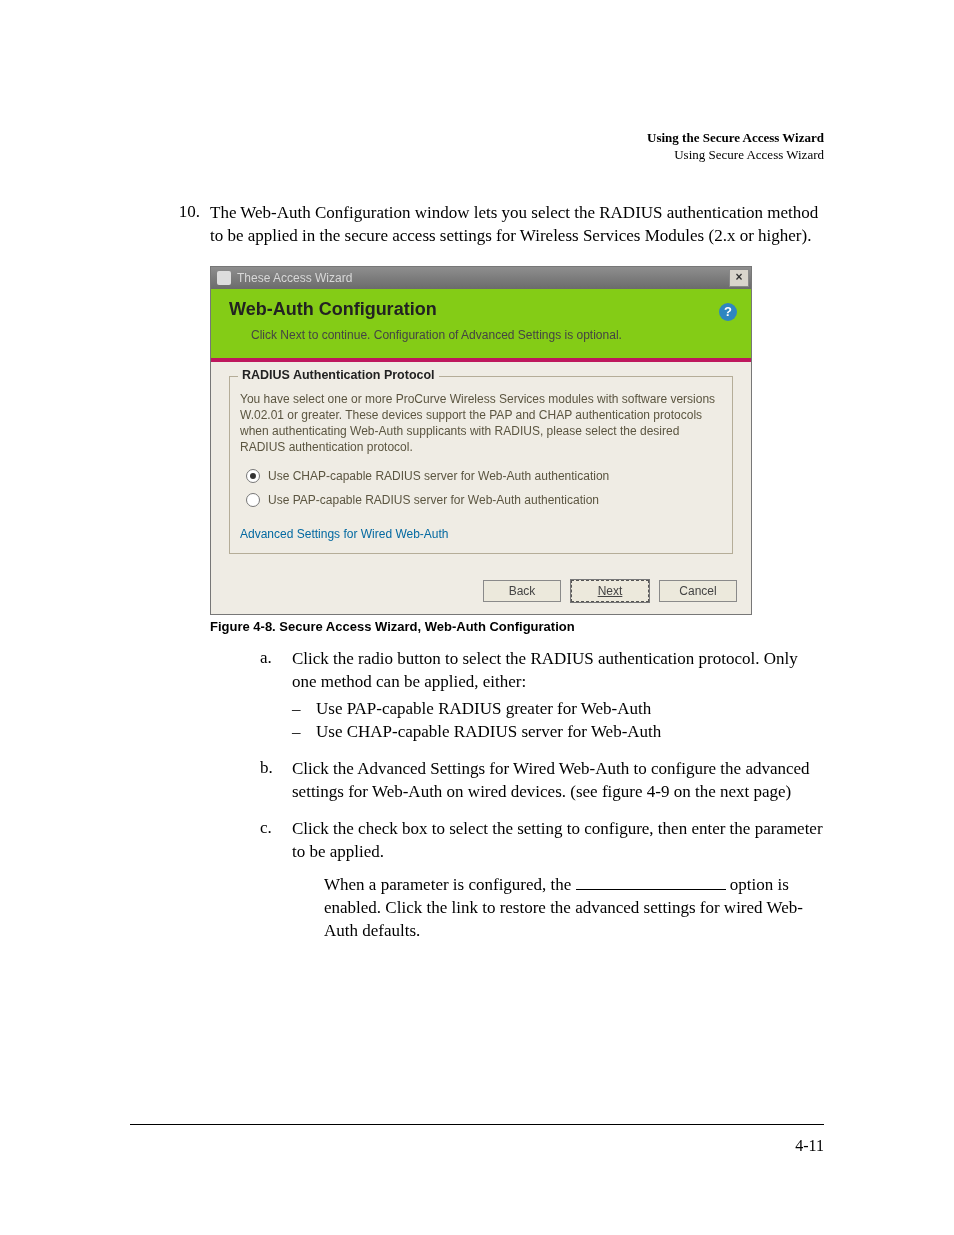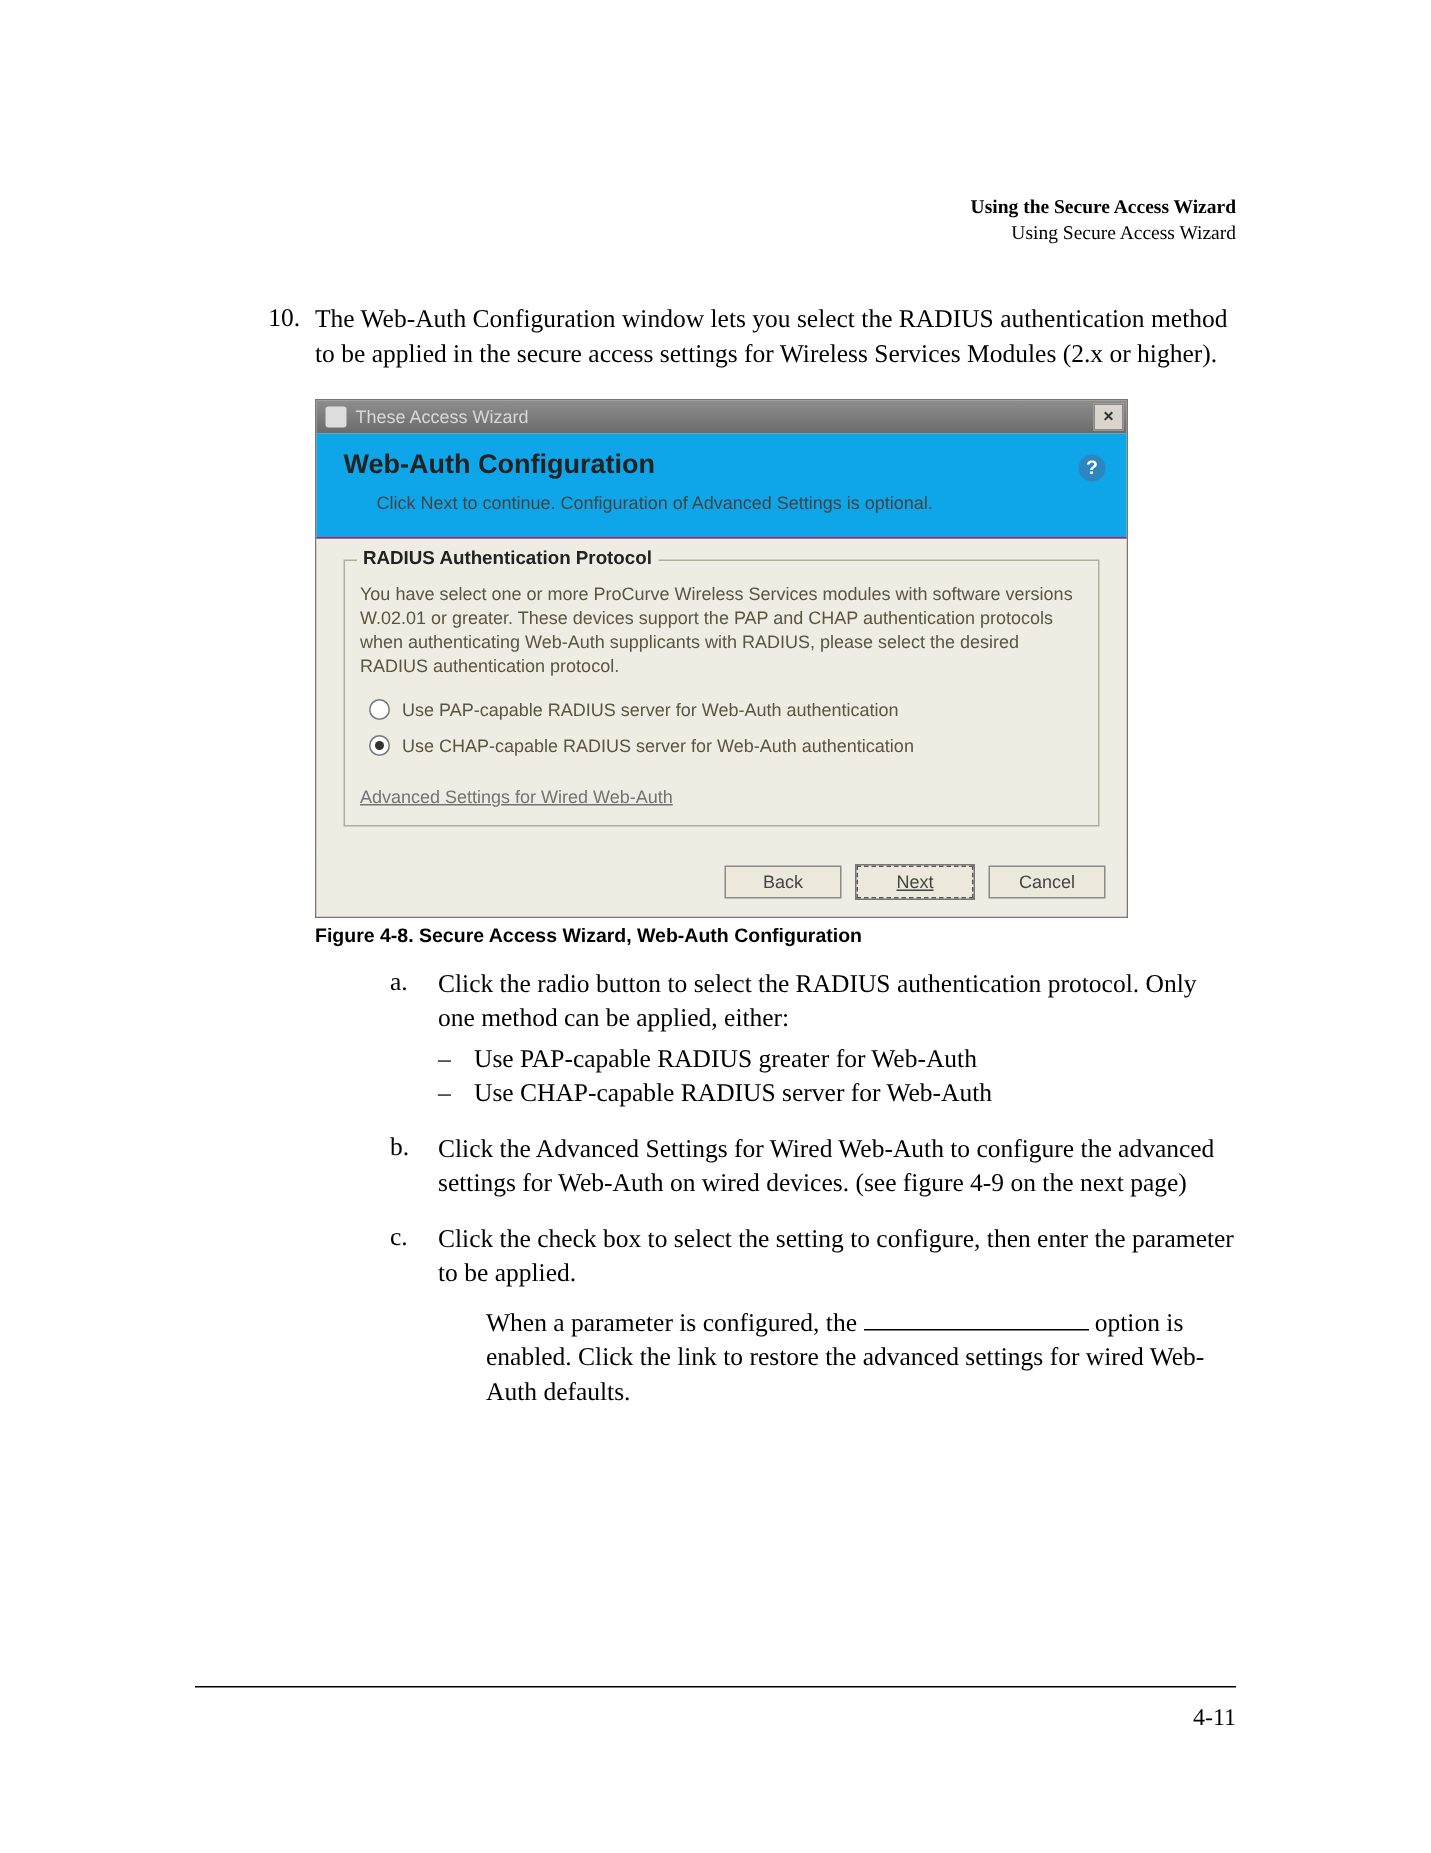--- a/index.html
+++ b/index.html
@@ -72,22 +72,22 @@
     border: 1px solid #888;
     text-align: center;
     line-height: 14px;
     color: #333;
     font-weight: bold;
     font-size: 12px;
     font-family: Arial, sans-serif;
   }
   .ss-headerpanel {
     padding: 10px 18px 16px 18px;
-    border-bottom: 1px solid #be185d;
-    background: #0ea5e9;
+    border-bottom: 4px solid #be185d;
+    background: #84cc16;
     position: relative;
   }
   .ss-headerpanel h2 {
     margin: 0 0 8px 0;
     font-family: Tahoma, Arial, sans-serif;
     font-size: 18px;
     font-weight: bold;
     color: #222;
   }
   .ss-headerpanel .sub {
@@ -153,22 +153,21 @@
   }
   .radio.sel::after {
     content: "";
     position: absolute;
     left: 3px; top: 3px;
     width: 6px; height: 6px;
     border-radius: 50%;
     background: #333;
   }
   .link {
-    color: #737373;
-    text-decoration: underline;
+    color: #0369a1;
     font-size: 12px;
     margin: 20px 0 0 0;
   }
   .ss-footer {
     display: flex;
     justify-content: flex-end;
     gap: 10px;
     padding: 8px 14px 12px 14px;
     background: #efece4;
   }
@@ -272,26 +271,26 @@
       <h2>Web-Auth Configuration</h2>
       <div class="sub">Click Next to continue. Configuration of Advanced Settings is optional.</div>
       <div class="help-icon">?</div>
     </div>
     <div class="ss-body">
       <div class="groupbox">
         <div class="legend">RADIUS Authentication Protocol</div>
         <div class="group-text">You have select one or more ProCurve Wireless Services modules with software versions W.02.01 or greater. These devices support the PAP and CHAP authentication protocols when authenticating Web-Auth supplicants with RADIUS, please select the desired RADIUS authentication protocol.</div>
 
         <div class="radio-row">
+          <span class="radio sel"></span>
+          <span>Use CHAP-capable RADIUS server for Web-Auth authentication</span>
+        </div>
+        <div class="radio-row">
           <span class="radio"></span>
           <span>Use PAP-capable RADIUS server for Web-Auth authentication</span>
-        </div>
-        <div class="radio-row">
-          <span class="radio sel"></span>
-          <span>Use CHAP-capable RADIUS server for Web-Auth authentication</span>
         </div>
 
         <div class="link">Advanced Settings for Wired Web-Auth</div>
       </div>
     </div>
     <div class="ss-footer">
       <div class="btn">Back</div>
       <div class="btn focus">Next</div>
       <div class="btn">Cancel</div>
     </div>

